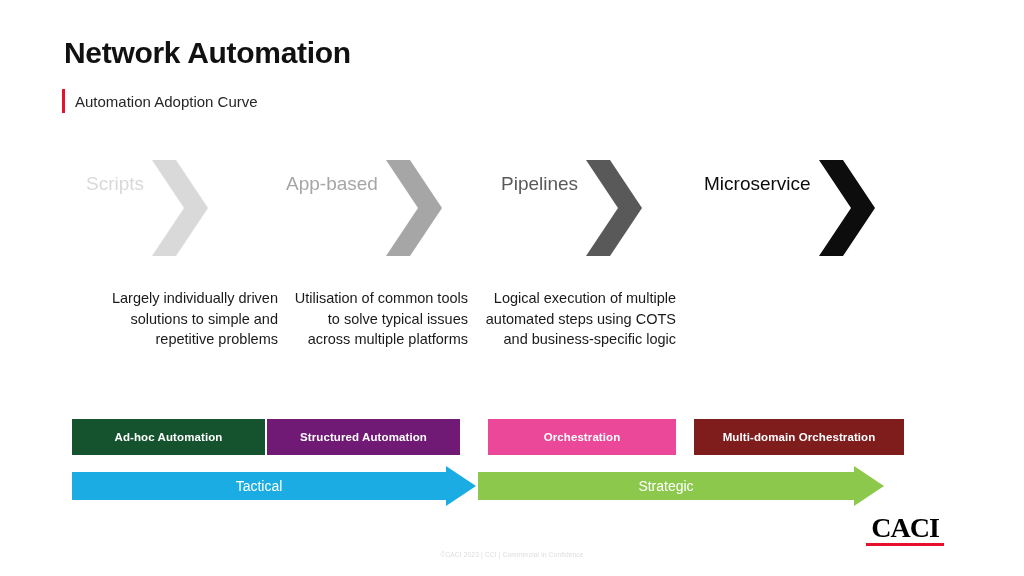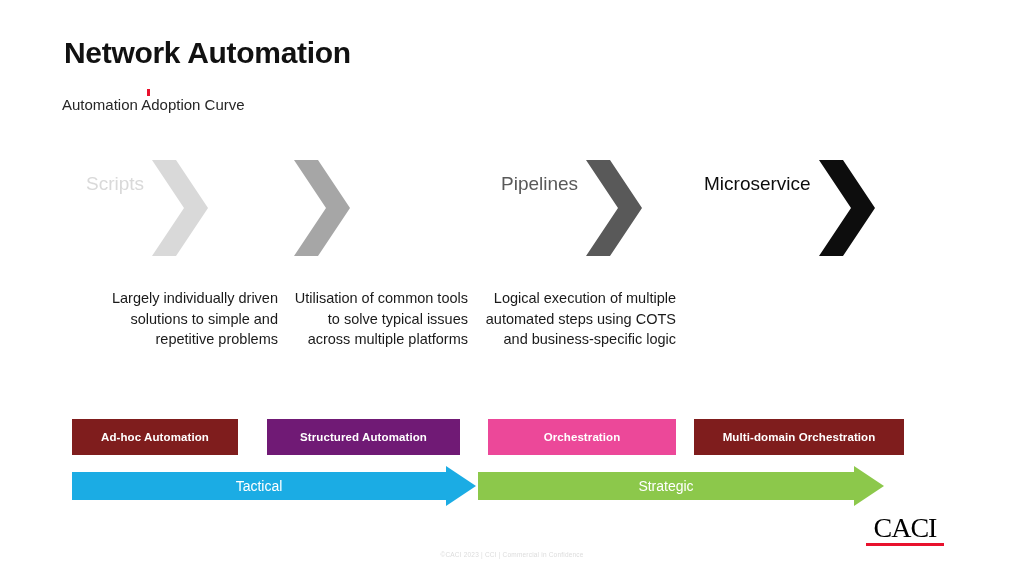--- a/index.html
+++ b/index.html
@@ -33,21 +33,20 @@
     letter-spacing: -0.3px;
     white-space: nowrap;
   }
   .subtitle-wrap {
     position: absolute;
     left: 62px;
     top: 89px;
     display: flex;
     align-items: center;
     height: 24px;
-    flex-direction: column;
   }
   .subtitle-accent {
     width: 3px;
     height: 24px;
     background: #e8112d;
     margin-right: 10px;
   }
   .subtitle-text {
     font-size: 15px;
     color: #262626;
@@ -158,21 +157,21 @@
   .logo {
     position: absolute;
     left: 866px;
     top: 514px;
     width: 78px;
     text-align: center;
   }
   .logo-text {
     font-family: "Liberation Serif", serif;
     font-size: 28px;
-    font-weight: normal;
+    font-weight: bold;
     color: #000000;
     letter-spacing: -1px;
     line-height: 28px;
   }
   .logo-rule {
     margin-top: 1px;
     height: 3px;
     background: #e8112d;
     width: 100%;
   }
@@ -206,20 +205,21 @@
     <div class="stage" style="left:22px;">
       <div class="stage-label" style="color:#d9d9d9;">Scripts</div>
       <div class="chev">
         <svg viewBox="0 0 56 96" preserveAspectRatio="none">
           <polygon points="0,0 24,0 56,48 24,96 0,96 32,48" fill="#d9d9d9"></polygon>
         </svg>
       </div>
     </div>
 
     <div class="stage" style="left:222px;">
+      <div class="stage-label" style="color:#a6a6a6;">App-based</div>
       <div class="chev">
         <svg viewBox="0 0 56 96" preserveAspectRatio="none">
           <polygon points="0,0 24,0 56,48 24,96 0,96 32,48" fill="#a6a6a6"></polygon>
         </svg>
       </div>
     </div>
 
     <div class="stage" style="left:437px;">
       <div class="stage-label" style="color:#595959;">Pipelines</div>
       <div class="chev">
@@ -240,21 +240,21 @@
 
   </div>
 
   <div class="desc-row">
     <div class="desc" style="left:18px; width:196px;">Largely individually driven solutions to simple and repetitive problems</div>
     <div class="desc" style="left:224px; width:180px;">Utilisation of common tools to solve typical issues across multiple platforms</div>
     <div class="desc" style="left:420px; width:192px;">Logical execution of multiple automated steps using COTS and business-specific logic</div>
   </div>
 
   <div class="cat-row">
-    <div class="cat-bar" style="left:72px; width:166px; background:#7f1d1d;">
+    <div class="cat-bar" style="left:72px; width:193px; background:#14532d;">
       <span>Ad-hoc Automation</span>
     </div>
     <div class="cat-bar" style="left:267px; width:193px; background:#701a75;">
       <span>Structured Automation</span>
     </div>
     <div class="cat-bar" style="left:488px; width:188px; background:#ec4899;">
       <span>Orchestration</span>
     </div>
     <div class="cat-bar" style="left:694px; width:210px; background:#7f1d1d;">
       <span>Multi-domain Orchestration</span>

